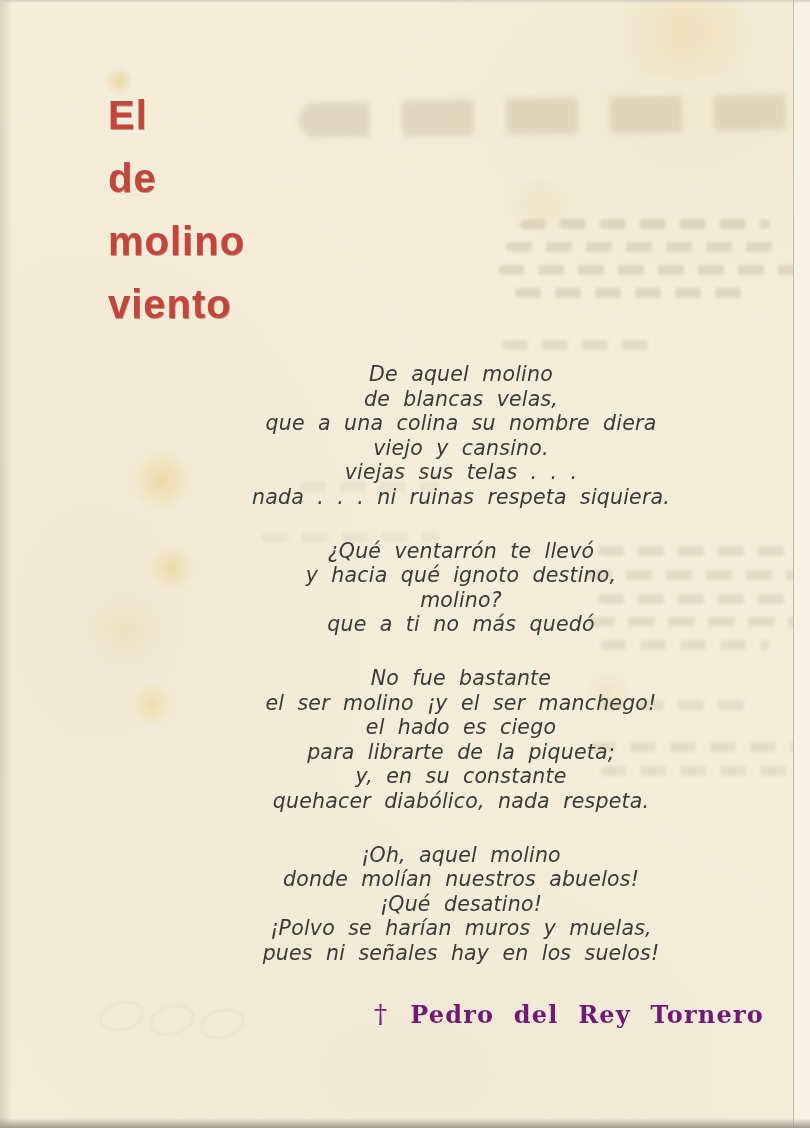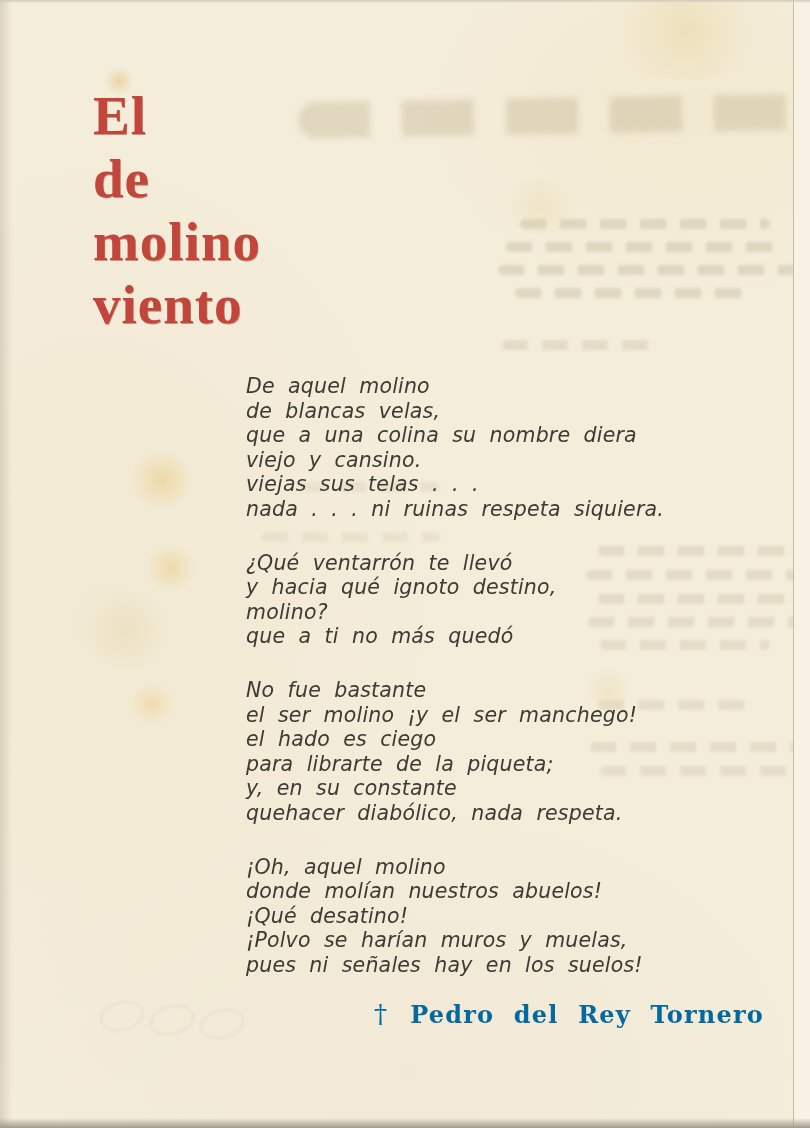--- a/index.html
+++ b/index.html
@@ -18,35 +18,35 @@
       radial-gradient(ellipse 500px 700px at 12% 55%, rgba(226,209,168,0.14), transparent 75%),
       radial-gradient(ellipse 600px 400px at 50% 95%, rgba(214,200,168,0.10), transparent 75%);
   }
   
   .edge-top{position:absolute;left:0;top:0;width:100%;height:3px;background:linear-gradient(#cfc9ba,rgba(207,201,186,0));}
   .edge-left{position:absolute;left:0;top:0;width:12px;height:100%;background:linear-gradient(90deg,rgba(150,140,120,0.28),rgba(150,140,120,0));}
   .edge-right{position:absolute;right:0;top:0;width:16px;height:100%;background:#f7f2e4;border-left:1px solid #c6ba9f;}
   .edge-bottom{position:absolute;left:0;bottom:0;width:100%;height:10px;background:linear-gradient(rgba(160,152,138,0),#a29a8c);}
   
   .title{
-    position:absolute;left:93px;top:84px;
-    font-family:Liberation Serif, serif;font-weight:700;
-    font-size:55px;line-height:63px;letter-spacing:1px;
+    position:absolute;left:108px;top:84px;
+    font-family:Liberation Sans, sans-serif;font-weight:700;
+    font-size:40px;line-height:63px;letter-spacing:1px;
     color:#c2463b;text-shadow:0.6px 0.6px 0 rgba(140,40,30,0.45);
   }
   .title span{display:block;}
   
   .poem{
     position:absolute;left:246px;top:358px;width:430px;
     font-family:"DejaVu Sans",sans-serif;font-style:italic;
     font-size:20.5px;line-height:24.6px;
     letter-spacing:0.2px;word-spacing:0.32em;
     color:#3c3a35;
   }
-  .stanza{margin:16px 0 29px 0;}
+  .stanza{margin:4px 0 29px 0;text-align:center;}
   .poem-line{white-space:nowrap;}
   
   .attribution{
     position:absolute;right:46px;top:999px;
     font-family:"DejaVu Serif",serif;font-weight:700;
     font-size:24px;letter-spacing:1.2px;word-spacing:10px;
     color:#35332e;white-space:nowrap;
   }
   .attribution .dagger{font-weight:400;margin-right:22px;font-size:26px;}
   
@@ -133,21 +133,21 @@
       </div>
       <div class="stanza">
         <div class="poem-line">¡Oh, aquel molino</div>
         <div class="poem-line">donde molían nuestros abuelos!</div>
         <div class="poem-line">¡Qué desatino!</div>
         <div class="poem-line">¡Polvo se harían muros y muelas,</div>
         <div class="poem-line">pues ni señales hay en los suelos!</div>
       </div>
     </div>
 
-  <div class="attribution" style="color: #0369a1;">
+  <div class="attribution" style="color: #701a75;">
     <span class="dagger">†</span><span>Pedro del Rey Tornero</span>
   </div>
 
   <div class="edge-right"></div>
   <div class="edge-left"></div>
   <div class="edge-top"></div>
   <div class="edge-bottom"></div>
 </div>
 
 </body></html>

